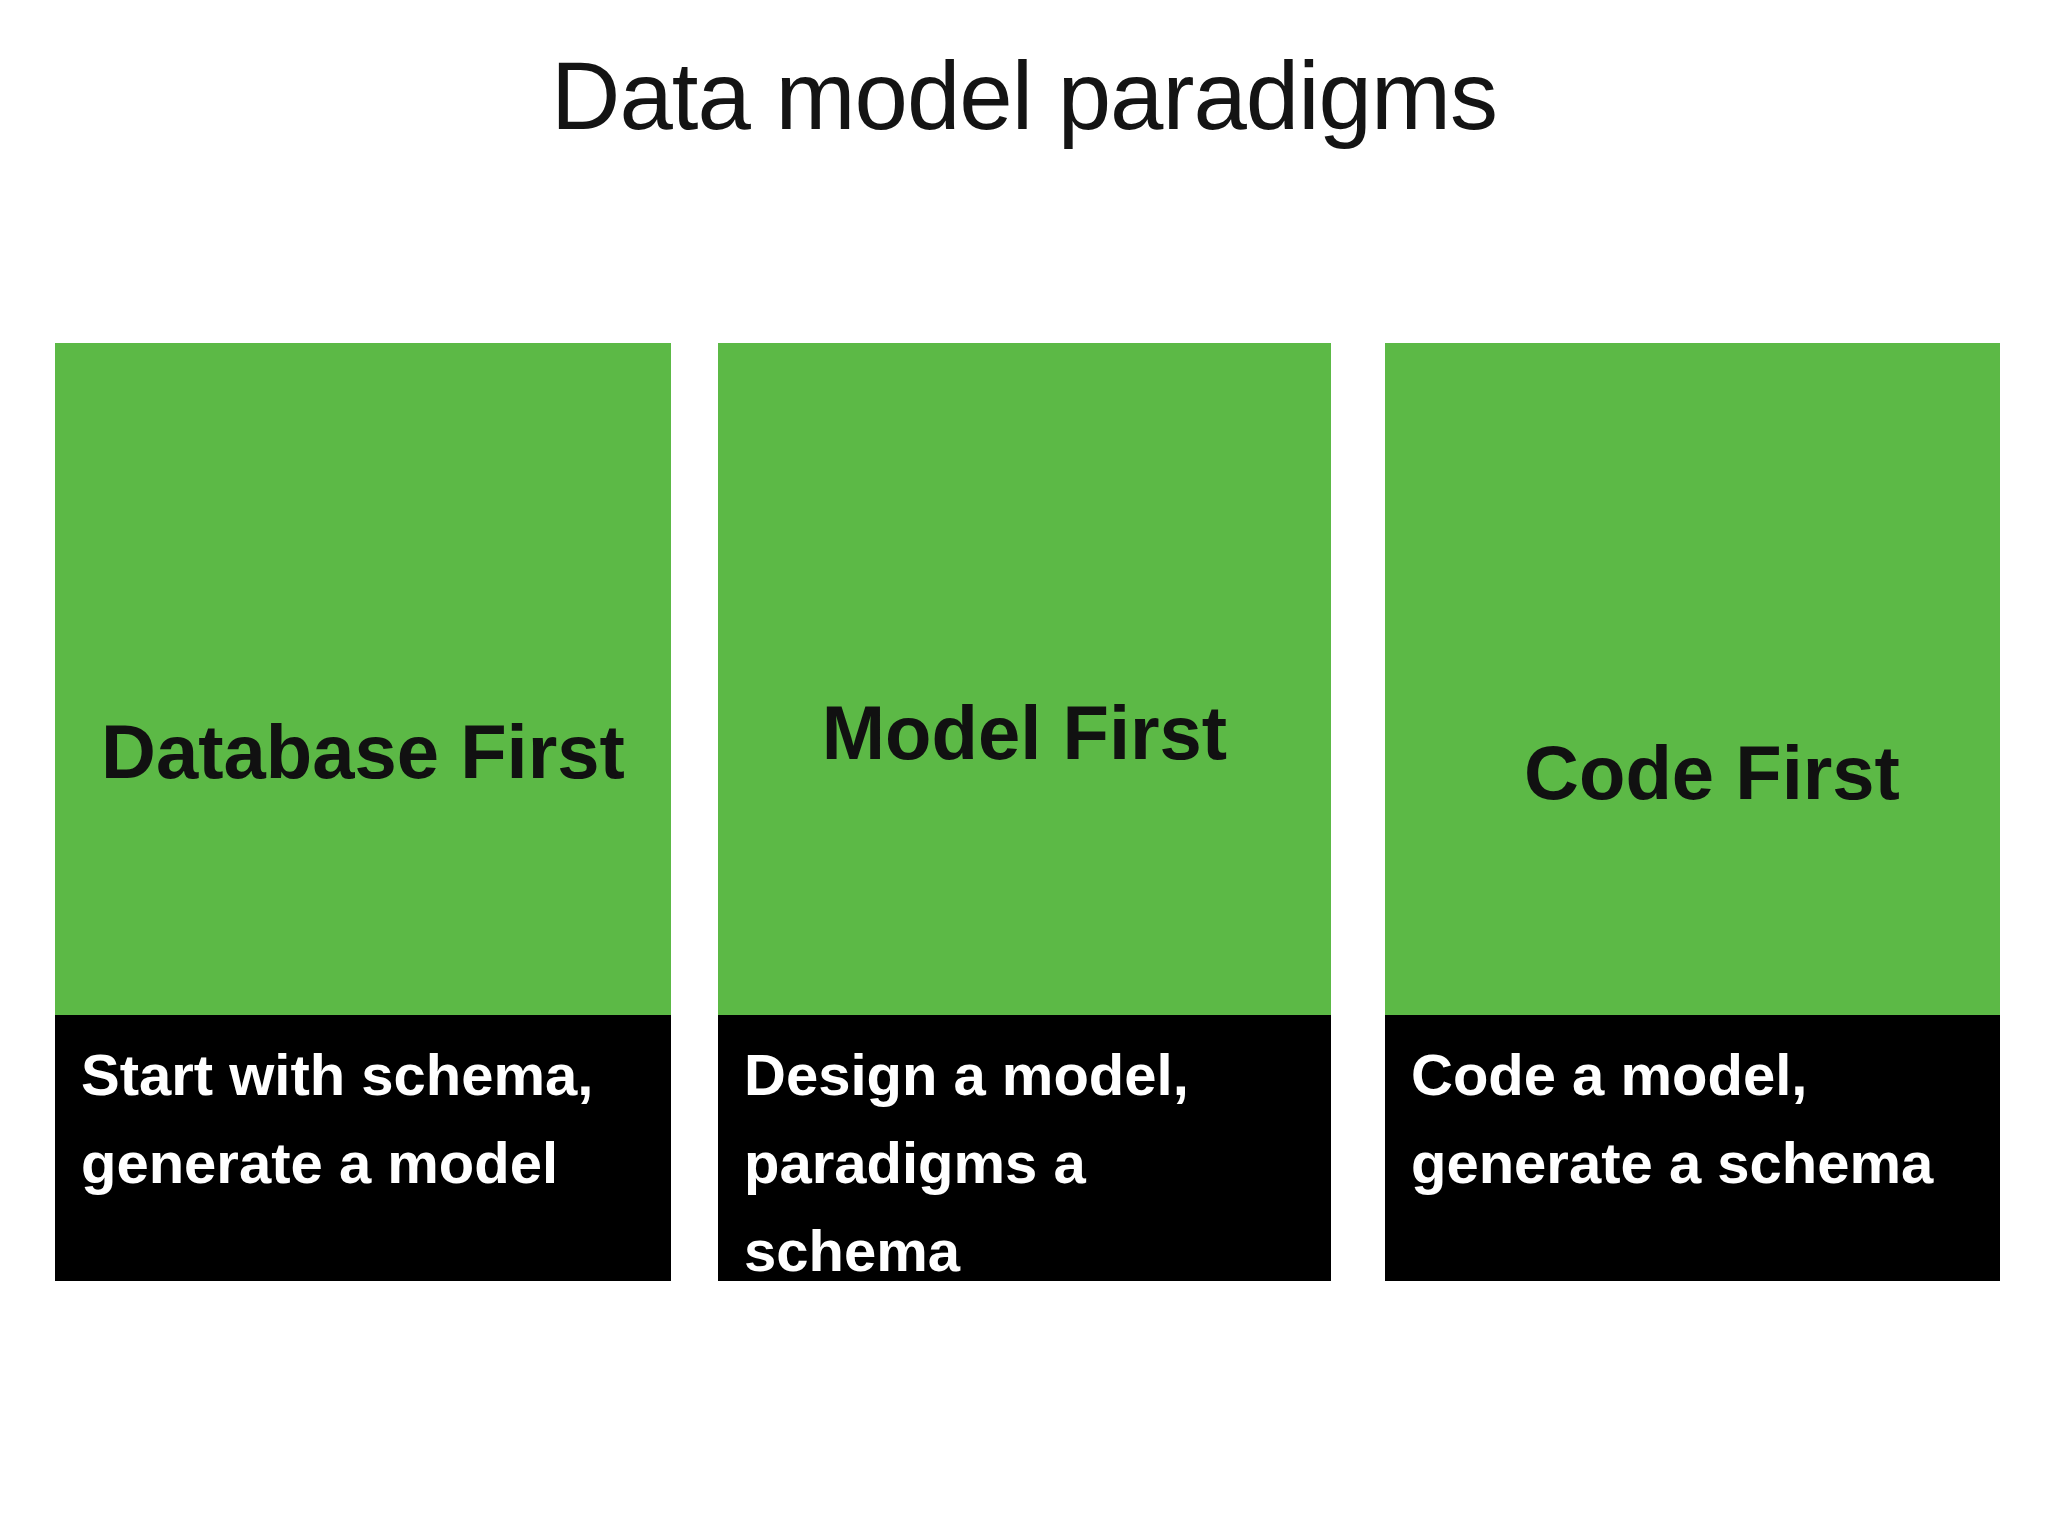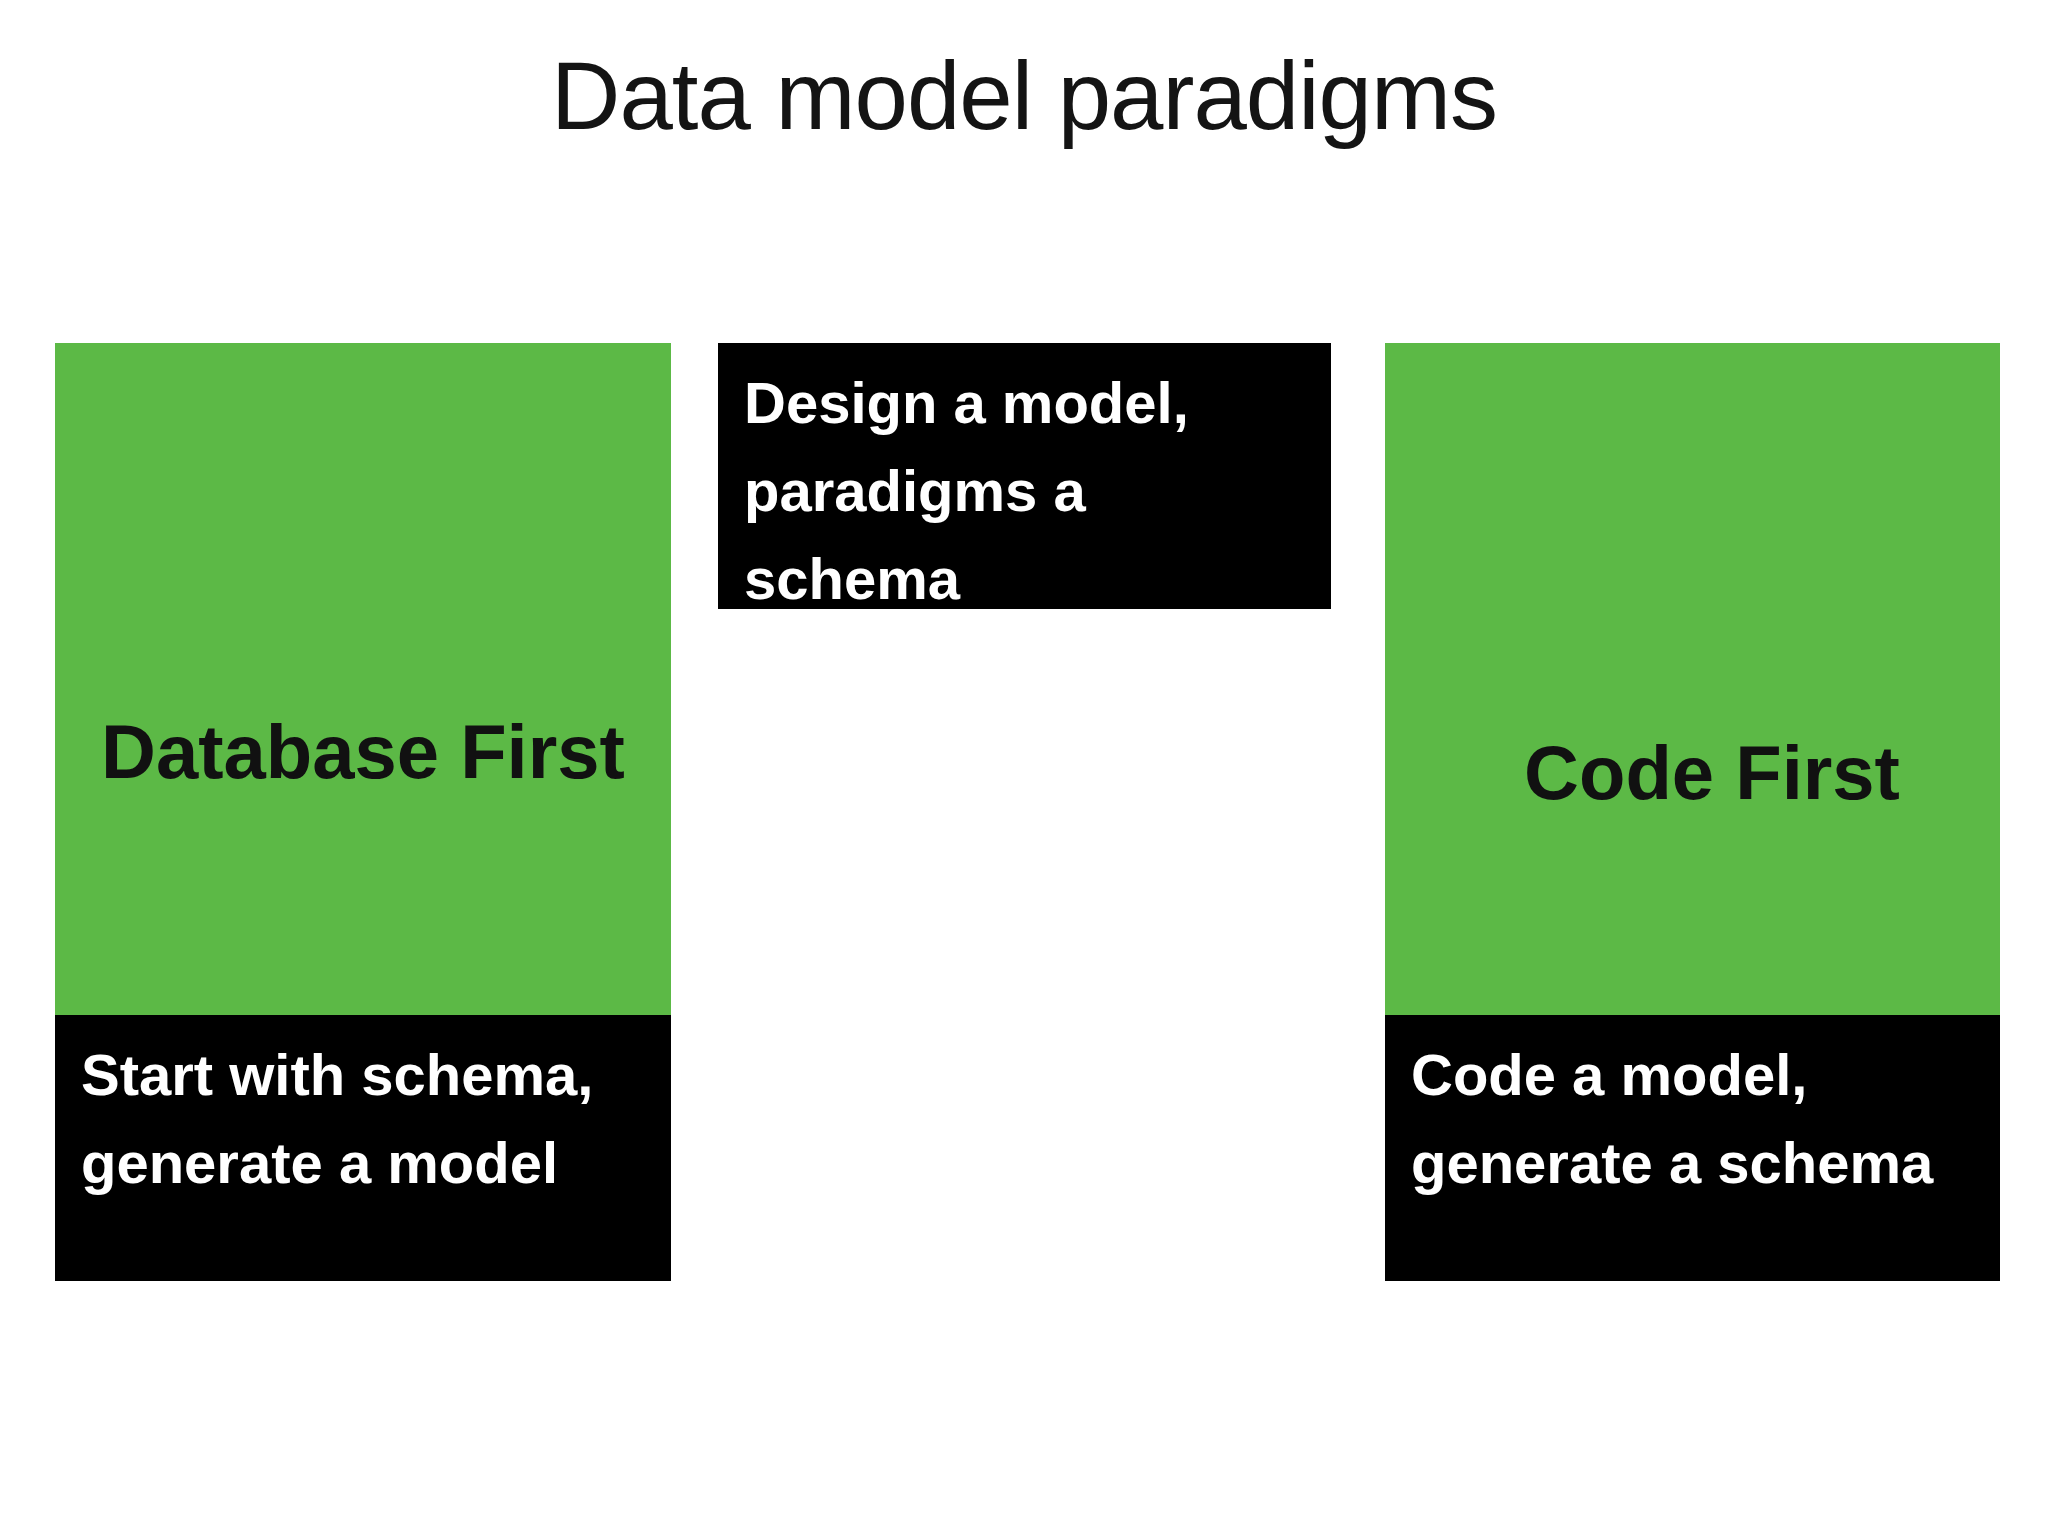--- a/index.html
+++ b/index.html
@@ -81,20 +81,23 @@
   <div class="card-green">
     <div class="card-title">Database First</div>
   </div>
   <div class="card-black">
     <div class="card-desc">Start with schema,
 generate a model</div>
   </div>
 </div>
 
 <div class="card card-2">
+  <div class="card-green">
+    <div class="card-title">Model First</div>
+  </div>
   <div class="card-black">
     <div class="card-desc">Design a model,
 paradigms a schema
 and code</div>
   </div>
 </div>
 
 <div class="card card-3">
   <div class="card-green">
     <div class="card-title">Code First</div>

